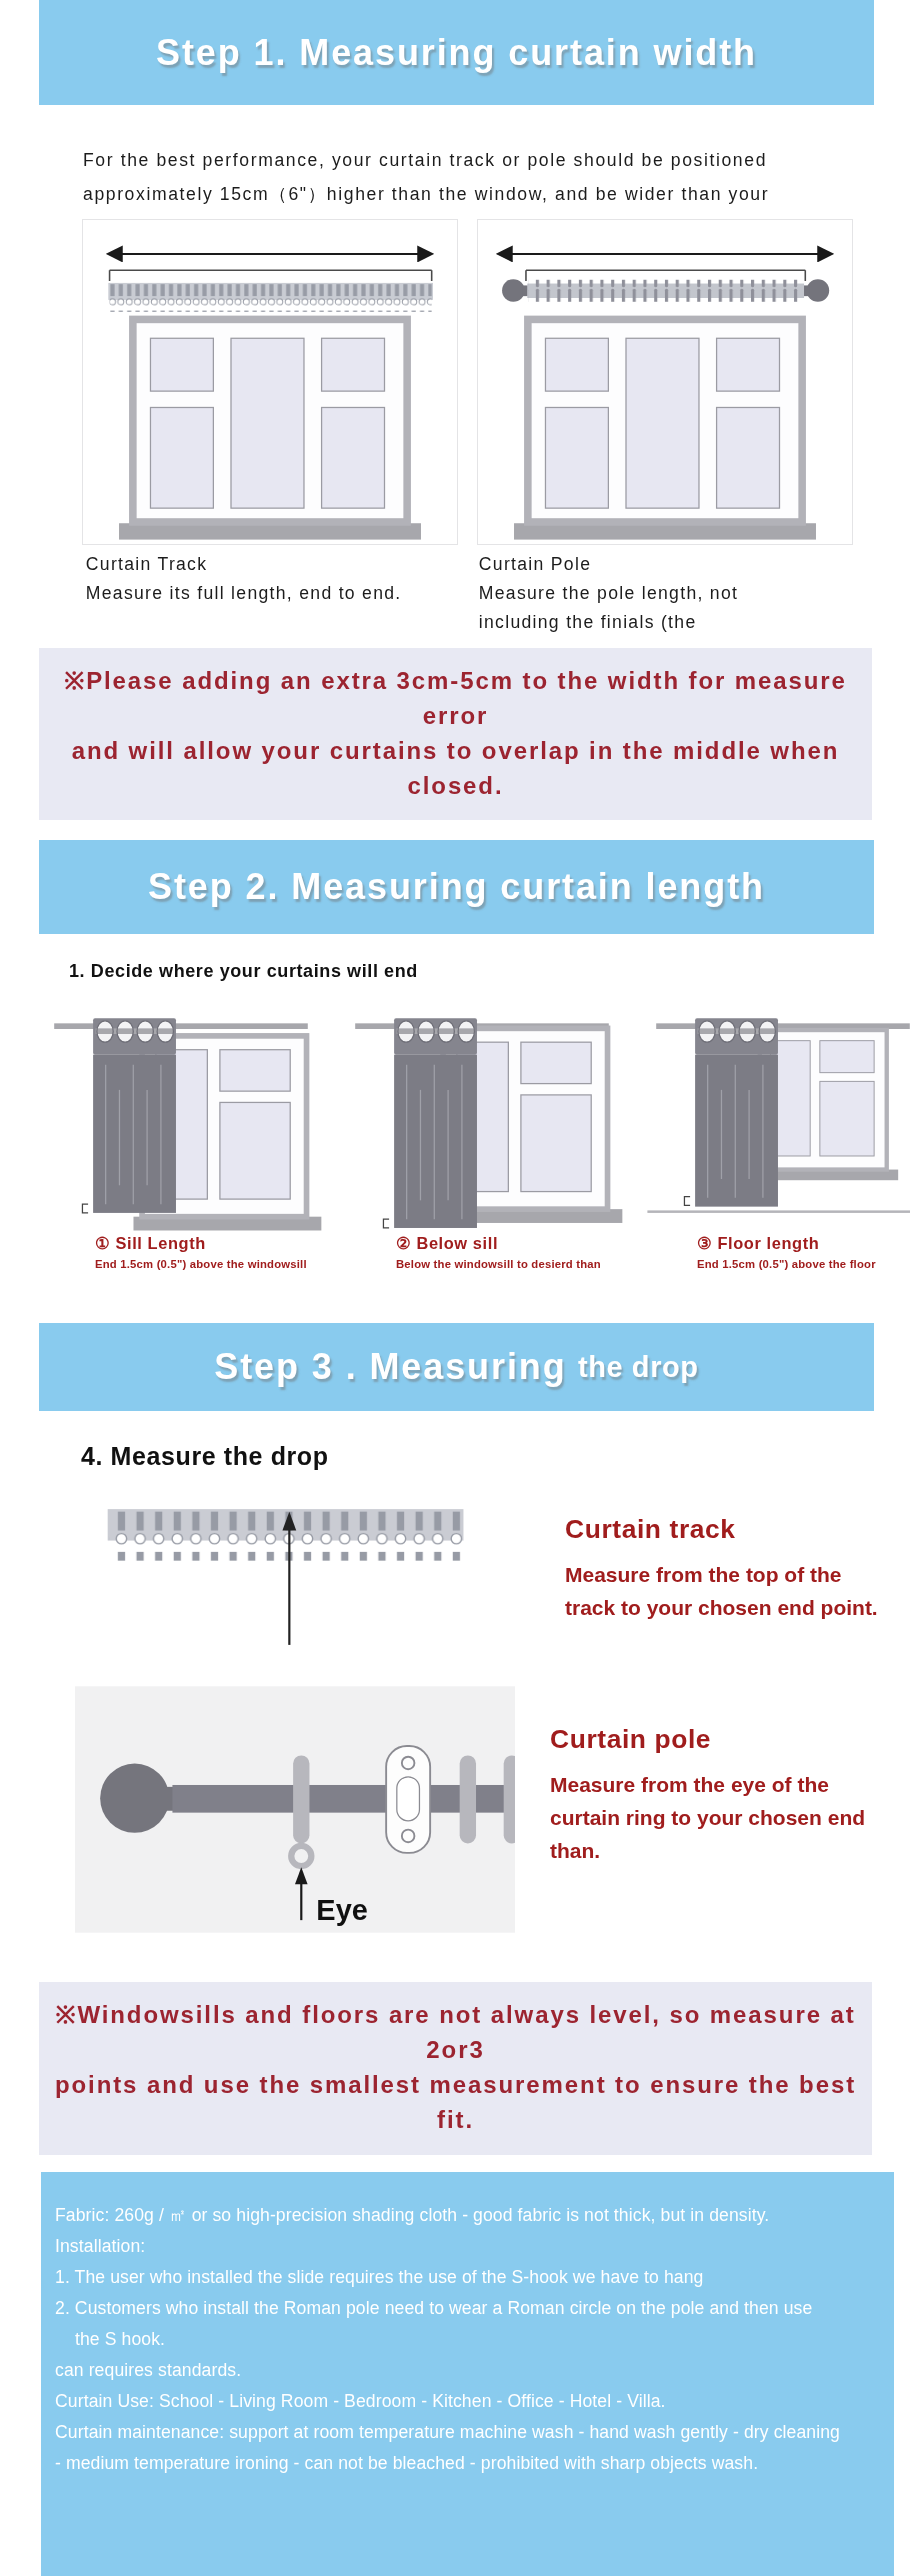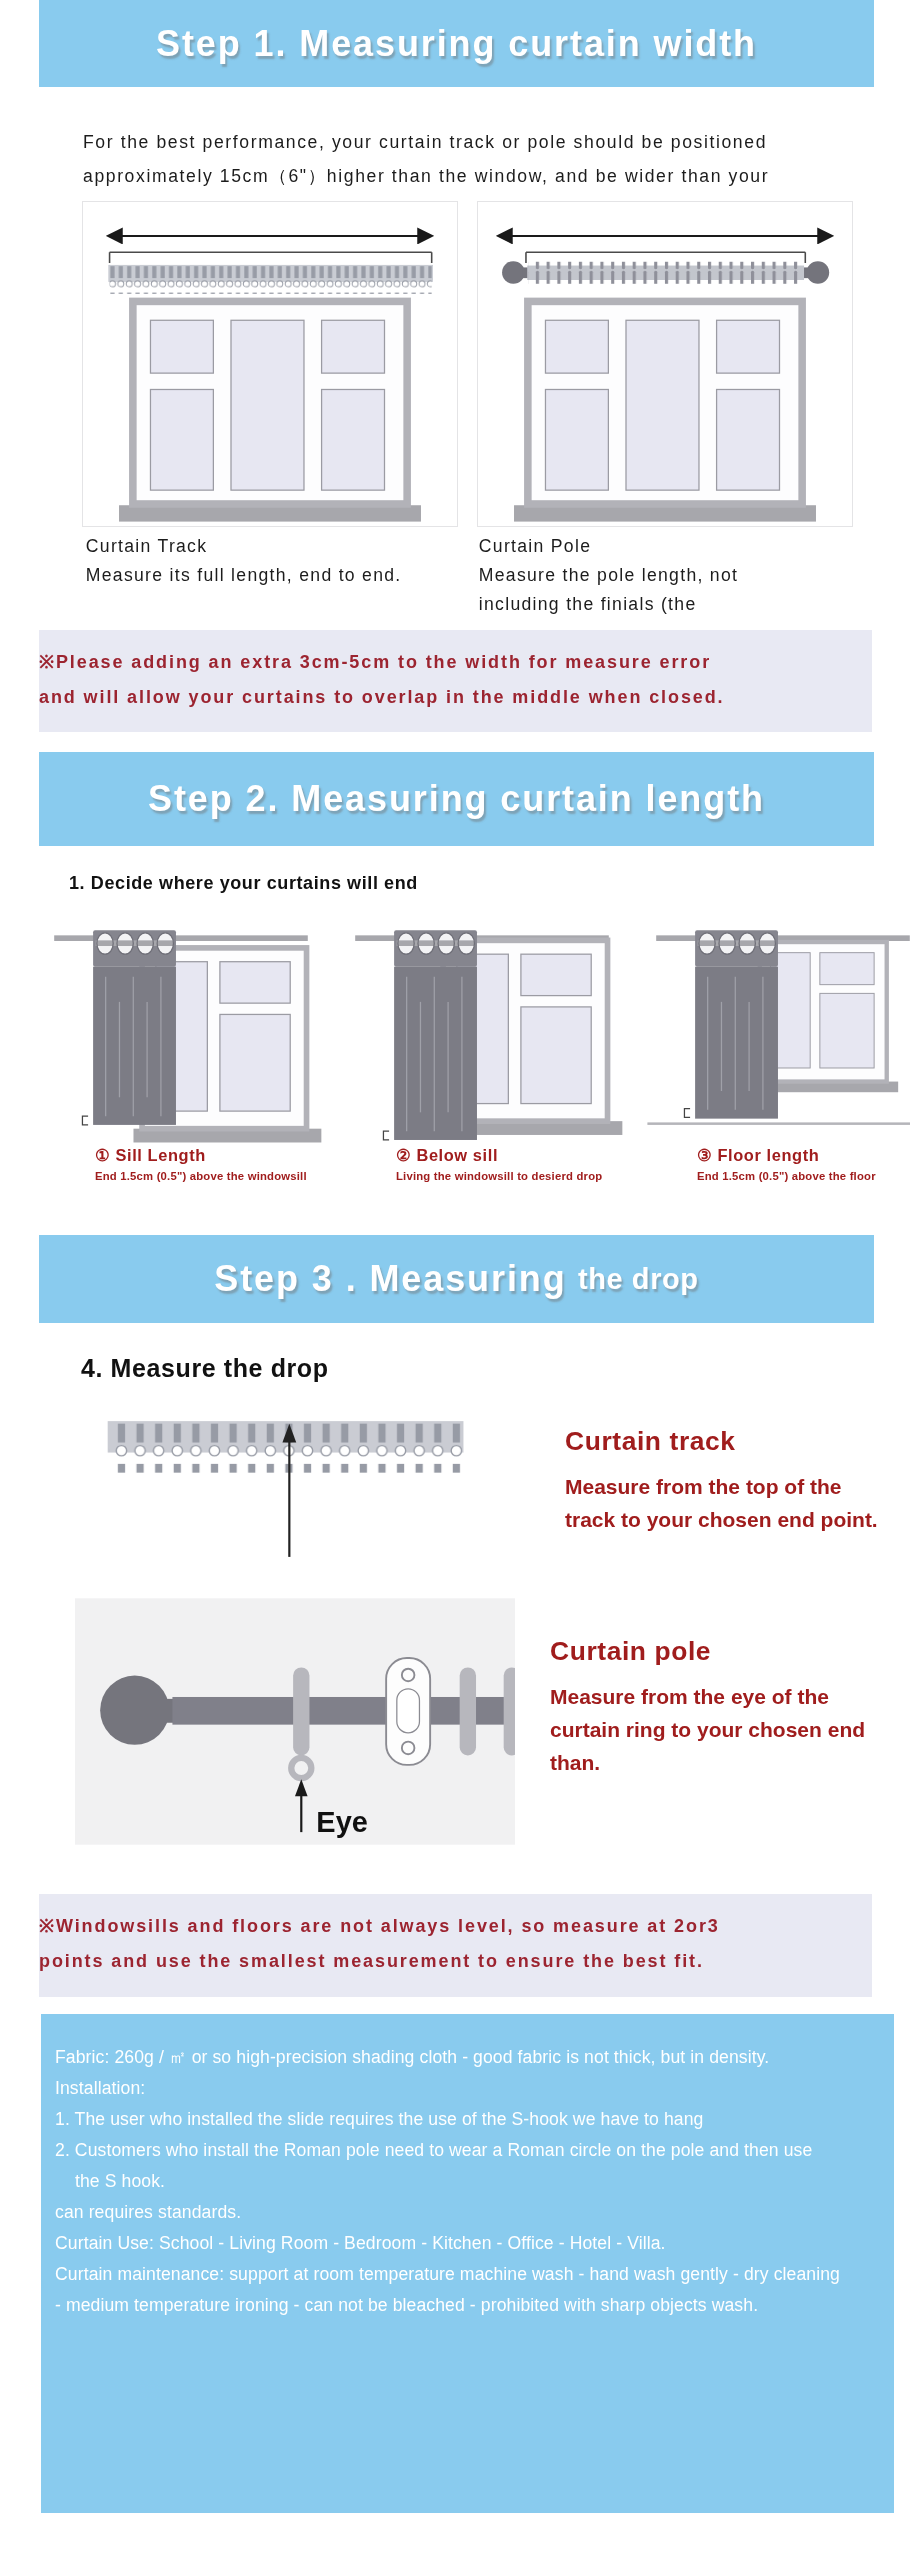--- a/index.html
+++ b/index.html
@@ -5,32 +5,32 @@
   html,body{margin:0;padding:0;}
   body{
     width:910px;height:2576px;overflow:hidden;background:#ffffff;
     font-family:"Liberation Sans", sans-serif;
   }
   .band{
     margin-left:39px;width:835px;background:#89cbee;color:#ffffff;
     font-weight:bold;display:flex;align-items:center;justify-content:center;
     letter-spacing:1.9px;text-shadow:1.9px 2.5px 1.9px rgba(110,110,110,.45);
   }
-  .band1{height:87px;font-size:36px;}
+  .band1{height:105px;font-size:36px;}
   .band2{height:94px;margin-top:20px;font-size:36px;}
   .band3{height:88px;margin-top:53px;font-size:36px;}
   .band3 .sub{font-size:29px;margin-left:11.3px;letter-spacing:0.6px;}
   .intro{margin:38px 0 0 83px;font-size:17.6px;letter-spacing:1.6px;color:#1c1c1c;line-height:34px;}
   .row1{display:flex;gap:19px;margin:7.5px 0 0 82px;}
   .sbox{width:374px;height:324px;border:0.6px solid #e4e4e6;background:#fff;}
   .cap-row{display:flex;gap:19px;margin:5px 0 0 82px;}
   .cap{width:374px;font-size:17.6px;letter-spacing:1.3px;color:#1c1c1c;line-height:29px;padding-left:3.8px;box-sizing:border-box;}
   .note{
     margin:11.3px 0 0 39px;width:833px;background:#e8e9f3;color:#9c2430;
-    font-size:18px;letter-spacing:1.9px;line-height:35px;text-align:left;
+    font-size:24px;letter-spacing:1.9px;line-height:35px;text-align:center;
     padding:15px 0 17.6px;font-weight:bold;
   }
   .subtitle{margin:26.4px 0 0 69px;font-size:18px;font-weight:bold;color:#111;letter-spacing:0.6px;}
   .row2{display:flex;gap:24px;margin:20px 0 0 45px;}
   .opt{width:277px;}
   .opt .caption{padding-left:50px;color:#a01d1d;margin-top:1.3px;}
   .opt .lab{font-size:16.4px;font-weight:bold;letter-spacing:0.6px;}
   .opt .desc{font-size:11.3px;font-weight:bold;margin-top:5px;letter-spacing:0.2px;}
   .subtitle2{margin:31px 0 0 81px;font-size:25px;font-weight:bold;color:#111;letter-spacing:0.6px;}
   .track-row{display:flex;margin:28px 0 0 75px;}
@@ -217,21 +217,21 @@
             <line x1="118" y1="140" x2="118" y2="316"></line>
           <line x1="140" y1="100" x2="140" y2="346"></line>
             <line x1="162" y1="140" x2="162" y2="316"></line>
           <line x1="184" y1="100" x2="184" y2="346"></line>
         </g>
       </g>
       <path d="M68,346 h-9 v14 h9" stroke="#444" stroke-width="2" fill="none"></path>
     </svg>
     <div class="caption">
       <div class="lab">② Below sill</div>
-      <div class="desc">Living the windowsill to desierd drop</div>
+      <div class="desc">Below the windowsill to desierd than</div>
     </div>
   </div>
 
   <div class="opt">
     <svg width="277" height="231" viewBox="0 0 440 368">
       <rect x="14" y="34" width="404" height="9" fill="#a7a7ac"></rect>
       <use href="#winB" x="168" y="40" width="232" height="247"></use>
       <rect x="0" y="332" width="440" height="4" fill="#b5b5ba"></rect>
       <g>
         <rect x="76" y="26" width="132" height="58" rx="3" fill="#85858e"></rect>

